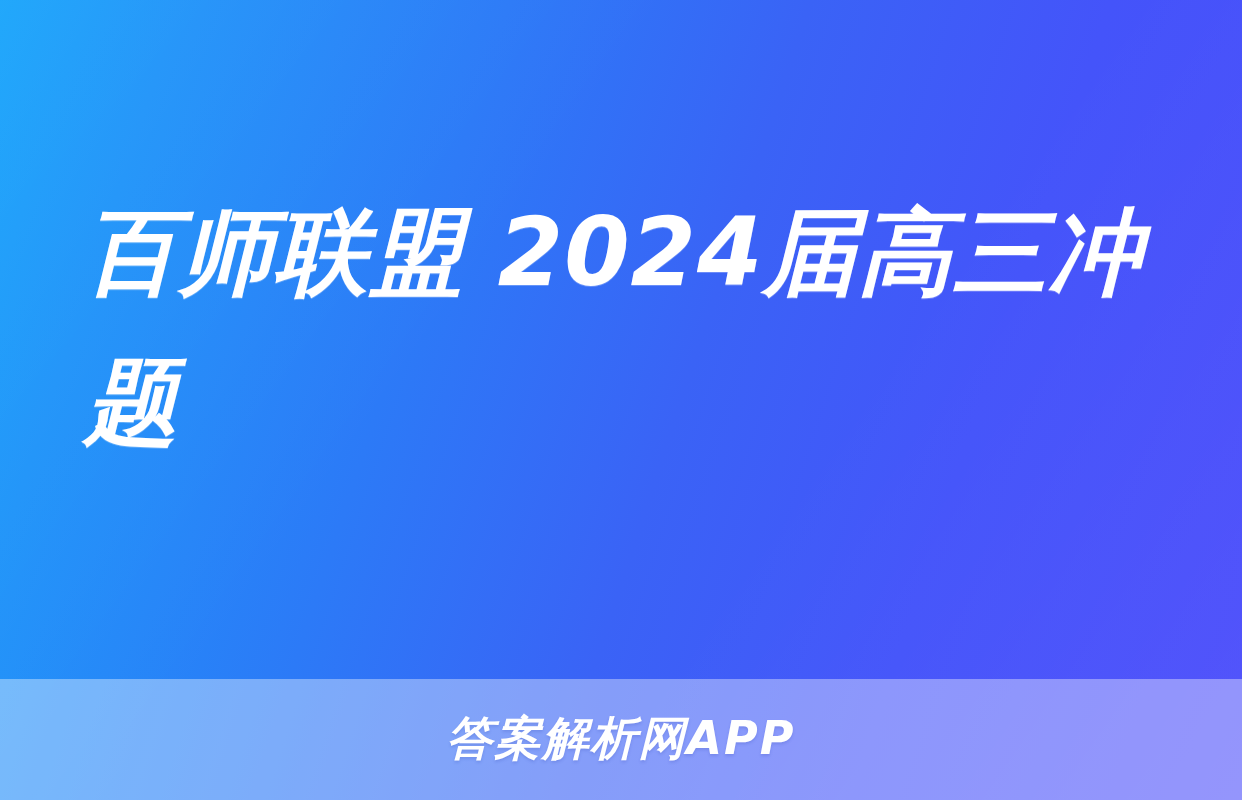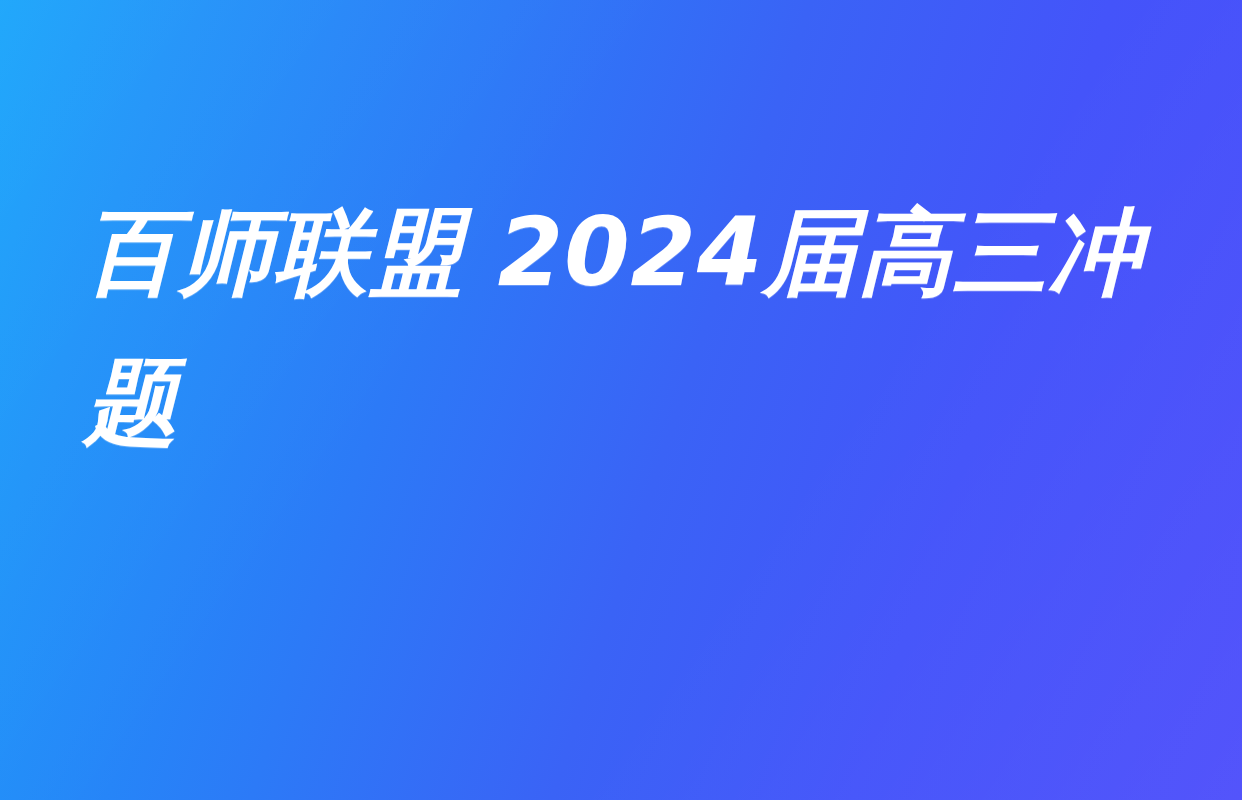--- a/index.html
+++ b/index.html
@@ -93,14 +93,17 @@
 
 <div id="card">
 
   <div id="sheen"></div>
 
   <div id="title-block">
     <span class="title-line">百师联盟 2024届高三冲</span>
     <span class="title-line short">题</span>
   </div>
 
+  <div id="bottom-band">
+    <span id="watermark">答案解析网APP</span>
+  </div>
 
 </div>
 
 </body></html>

